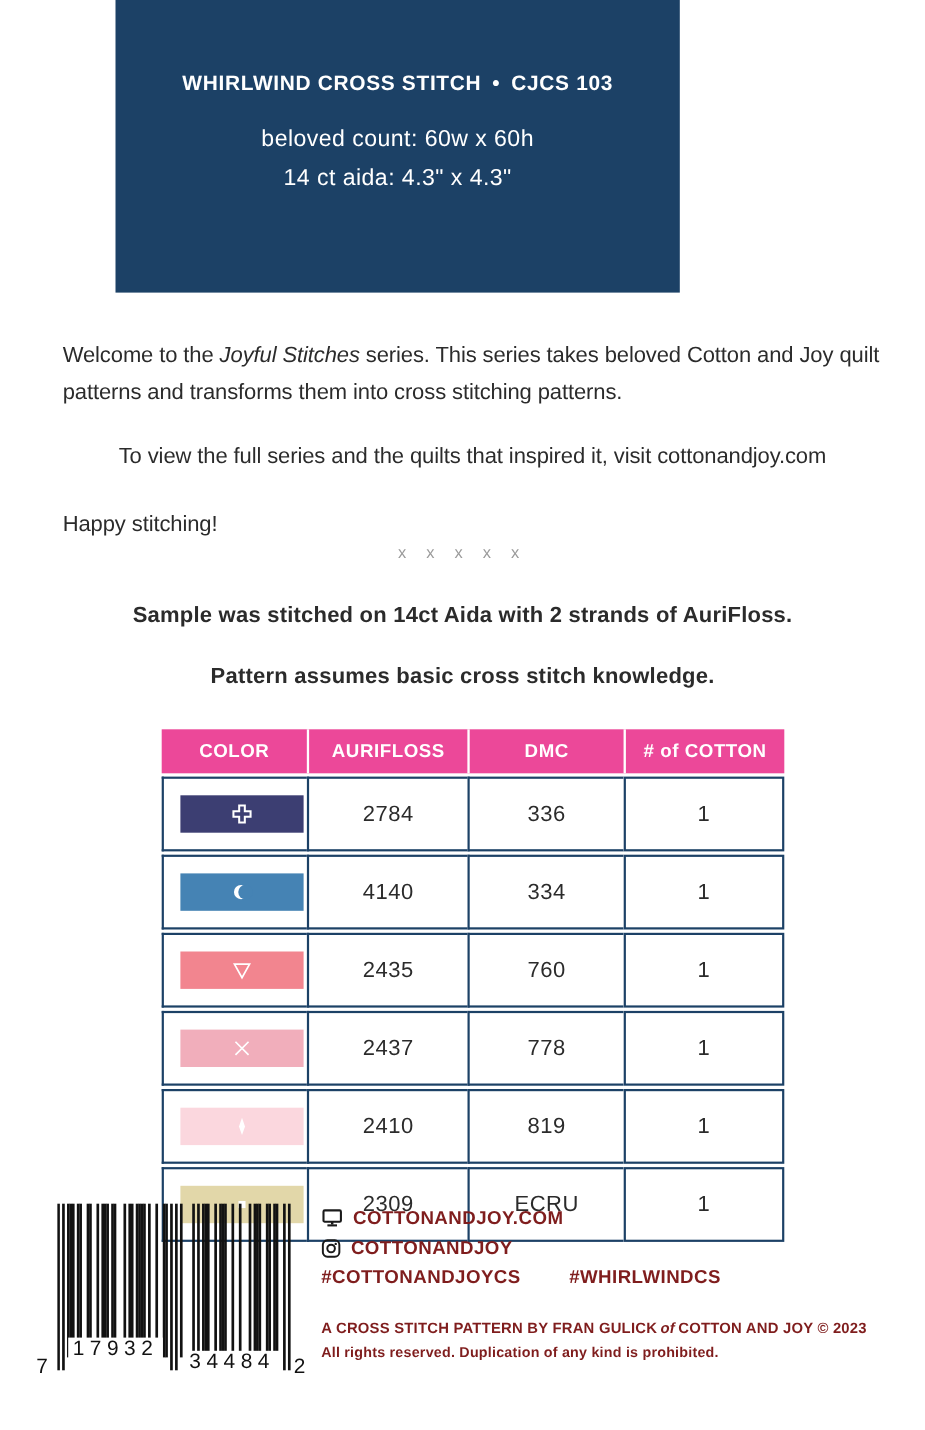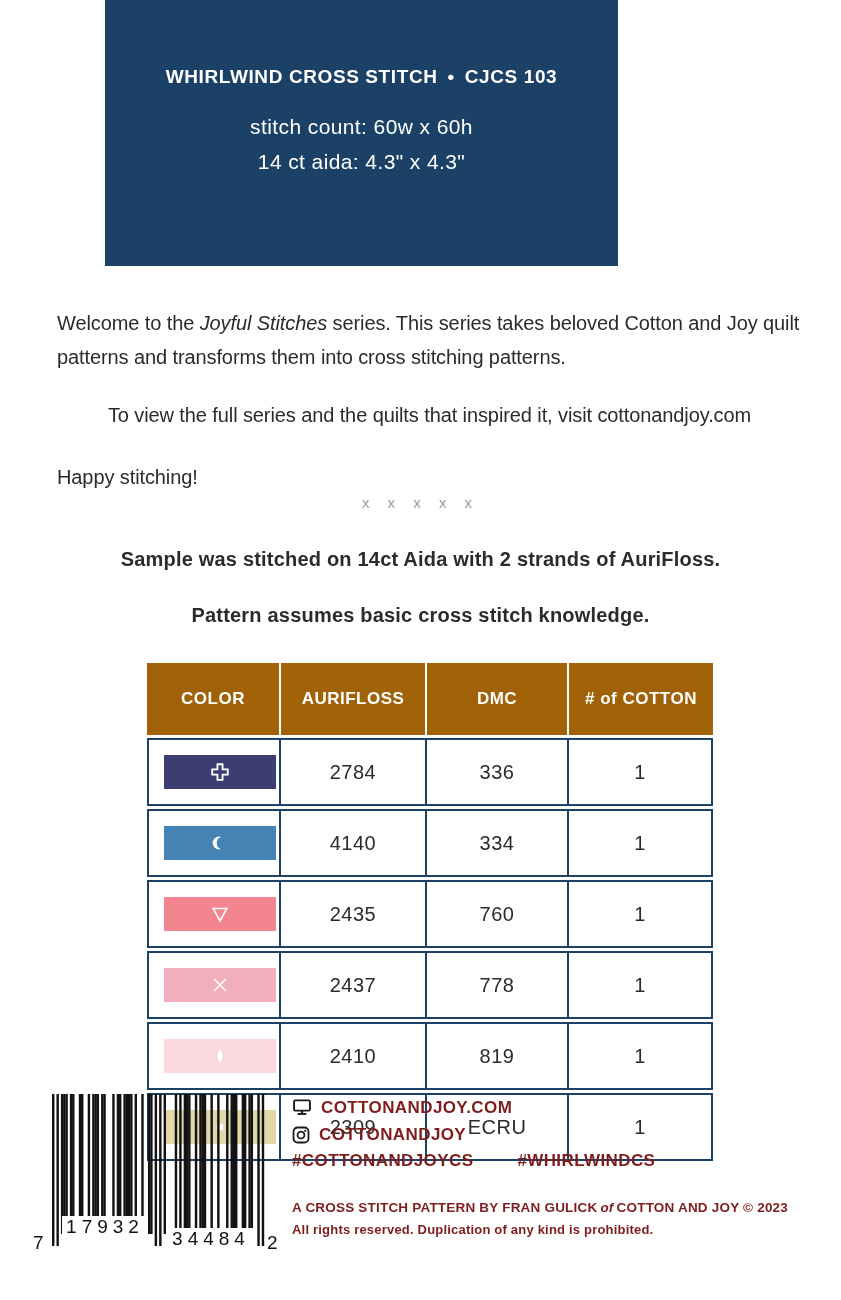--- a/index.html
+++ b/index.html
@@ -26,22 +26,22 @@
   .divider{position:absolute;top:494px;left:0;width:100%;text-align:center;
            color:#9b9b9b;font-size:15px;letter-spacing:7px;font-weight:400;}
   .note{position:absolute;left:0;width:100%;text-align:center;font-size:20px;
         font-weight:bold;letter-spacing:0.2px;}
   .note1{top:548px;}
   .note2{top:604px;}
 
   
   .floss-table{position:absolute;left:147px;top:660px;width:566px;
                border-collapse:separate;border-spacing:0 3px;table-layout:fixed;}
-  .floss-table th{background:#a16207;color:#fff;font-size:17px;font-weight:bold;
-                  letter-spacing:0.5px;height:40px;padding:16px;text-align:center;}
+  .floss-table th{background:#ec4899;color:#fff;font-size:17px;font-weight:bold;
+                  letter-spacing:0.5px;height:40px;padding:0;text-align:center;}
   .floss-table th + th{border-left:2px solid #fff;}
   .floss-table td{border-top:2px solid #1c4166;border-bottom:2px solid #1c4166;
                   border-left:2px solid #1c4166;height:45px;padding:15px;text-align:center;
                   font-size:20px;font-weight:400;letter-spacing:0.5px;background:#fff;
                   box-sizing:border-box;}
   .floss-table td:last-child{border-right:2px solid #1c4166;}
   .swatch{width:112px;height:34px;margin:0 auto;display:flex;align-items:center;
           justify-content:center;}
 
   
@@ -66,21 +66,21 @@
   .rights{font-size:13px;font-weight:bold;letter-spacing:0.2px;line-height:22px;}
   .icon{display:inline-flex;flex:0 0 auto;}
 </style>
 </head>
 <body>
 
 <div class="page">
 
   <div class="header-box">
     <div class="header-title"><span>WHIRLWIND CROSS STITCH</span><span class="sep">•</span><span>CJCS 103</span></div>
-    <div class="header-sub1">stitch count: 60w x 60h</div>
+    <div class="header-sub1">beloved count: 60w x 60h</div>
     <div class="header-sub2">14 ct aida: 4.3" x 4.3"</div>
   </div>
 
   <div class="intro-p p1"><span>Welcome to the </span><span class="italic">Joyful Stitches</span><span> series. This series takes beloved Cotton and Joy quilt patterns and transforms them into cross stitching patterns.</span></div>
   <div class="intro-p p2">To view the full series and the quilts that inspired it, visit cottonandjoy.com</div>
   <div class="intro-p p3">Happy stitching!</div>
 
   <div class="divider">x x x x x</div>
 
   <div class="note note1">Sample was stitched on 14ct Aida with 2 strands of AuriFloss.</div>

